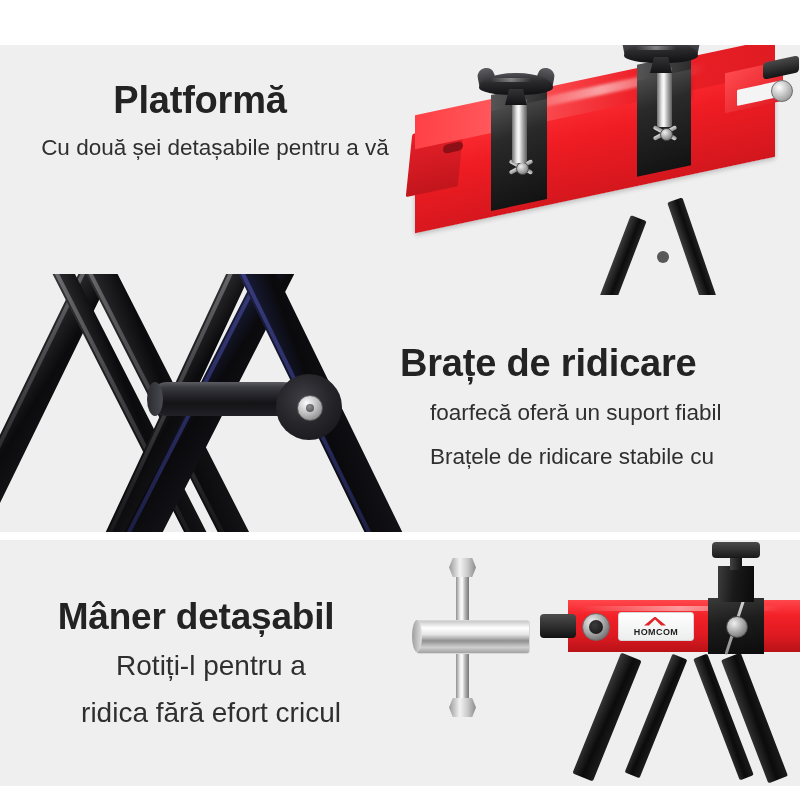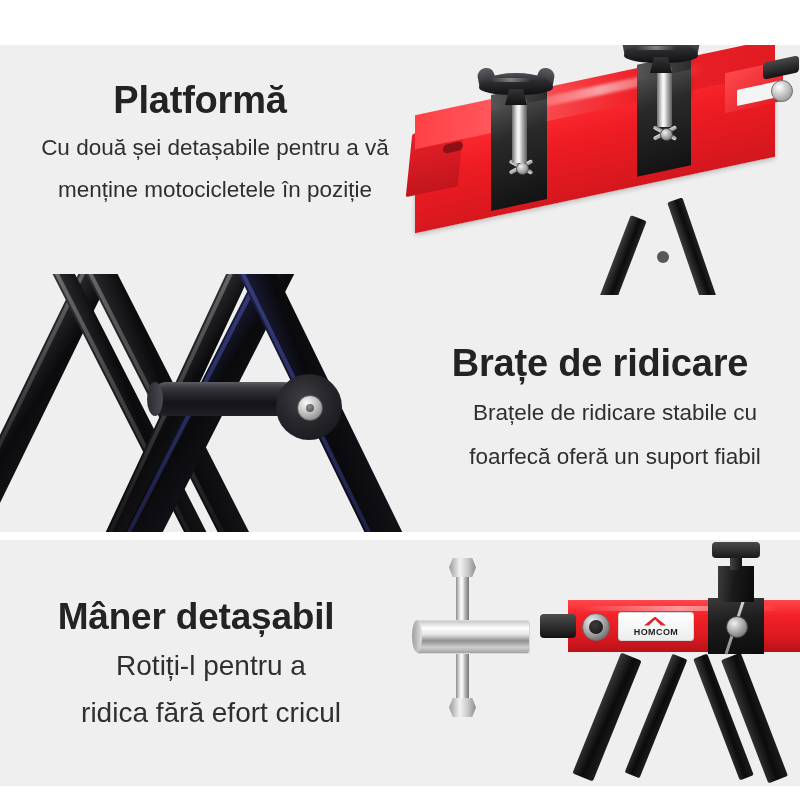--- a/index.html
+++ b/index.html
@@ -19,21 +19,21 @@
     font-weight:700;color:#232323;letter-spacing:-0.2px;
     line-height:1.05;white-space:nowrap;}
   .subline{color:#2f2f2f;line-height:1.34;font-weight:400;padding-left:30px;}
 
   
   #copy-1{left:0;top:36px;width:400px;text-align:center;}
   #copy-1 .headline{font-size:38px;}
   #copy-1 .subline{font-size:22.5px;margin-top:12px;}
 
   
-  #copy-2{left:400px;top:70px;width:400px;text-align:center;}
+  #copy-2{left:400px;top:70px;width:400px;text-align:left;}
   #copy-2 .headline{font-size:38px;}
   #copy-2 .subline{font-size:22.5px;margin-top:14px;}
 
   
   #copy-3{left:0;top:58px;width:392px;text-align:center;}
   #copy-3 .headline{font-size:37px;}
   #copy-3 .subline{font-size:28px;margin-top:10px;}
 
   
   .art{position:absolute;inset:0;z-index:2;}
@@ -285,21 +285,20 @@
 </head>
 <body>
 
 <div class="sheet">
 
   <section class="panel" id="panel-1">
 
     <div class="copy" id="copy-1">
       <div class="headline">Platformă</div>
       <div class="subline">Cu două șei detașabile pentru a vă</div>
-      <div class="subline">menține motocicletele în poziție</div>
     </div>
 
     <div class="art" id="art-1">
       <div class="p1-wrap">
 
         <div class="leg1" style="left:218px;top:178px;width:17px;height:96px;transform:rotate(21deg);"></div>
         <div class="leg1" style="left:290px;top:160px;width:16px;height:112px;transform:rotate(-19deg);"></div>
         <div class="leg1" style="left:262px;top:214px;width:12px;height:12px;border-radius:50%;background:#585858;"></div>
 
         <div class="deck-main"></div>
@@ -353,22 +352,22 @@
         </div>
 
       </div>
     </div>
   </section>
 
   <section class="panel" id="panel-2">
 
     <div class="copy" id="copy-2">
       <div class="headline">Brațe de ridicare</div>
+      <div class="subline">foarfecă oferă un suport fiabil</div>
       <div class="subline">Brațele de ridicare stabile cu</div>
-      <div class="subline">foarfecă oferă un suport fiabil</div>
     </div>
 
     <div class="art" id="art-2">
 
       <div class="arm" style="left:22px;top:-46px;width:30px;height:330px;transform:rotate(26deg);transform-origin:50% 50%;">
           <span class="hi"></span>
         </div>
       <div class="arm" style="left:148px;top:-52px;width:28px;height:340px;transform:rotate(-27deg);">
           <span class="hi"></span>
         </div>

